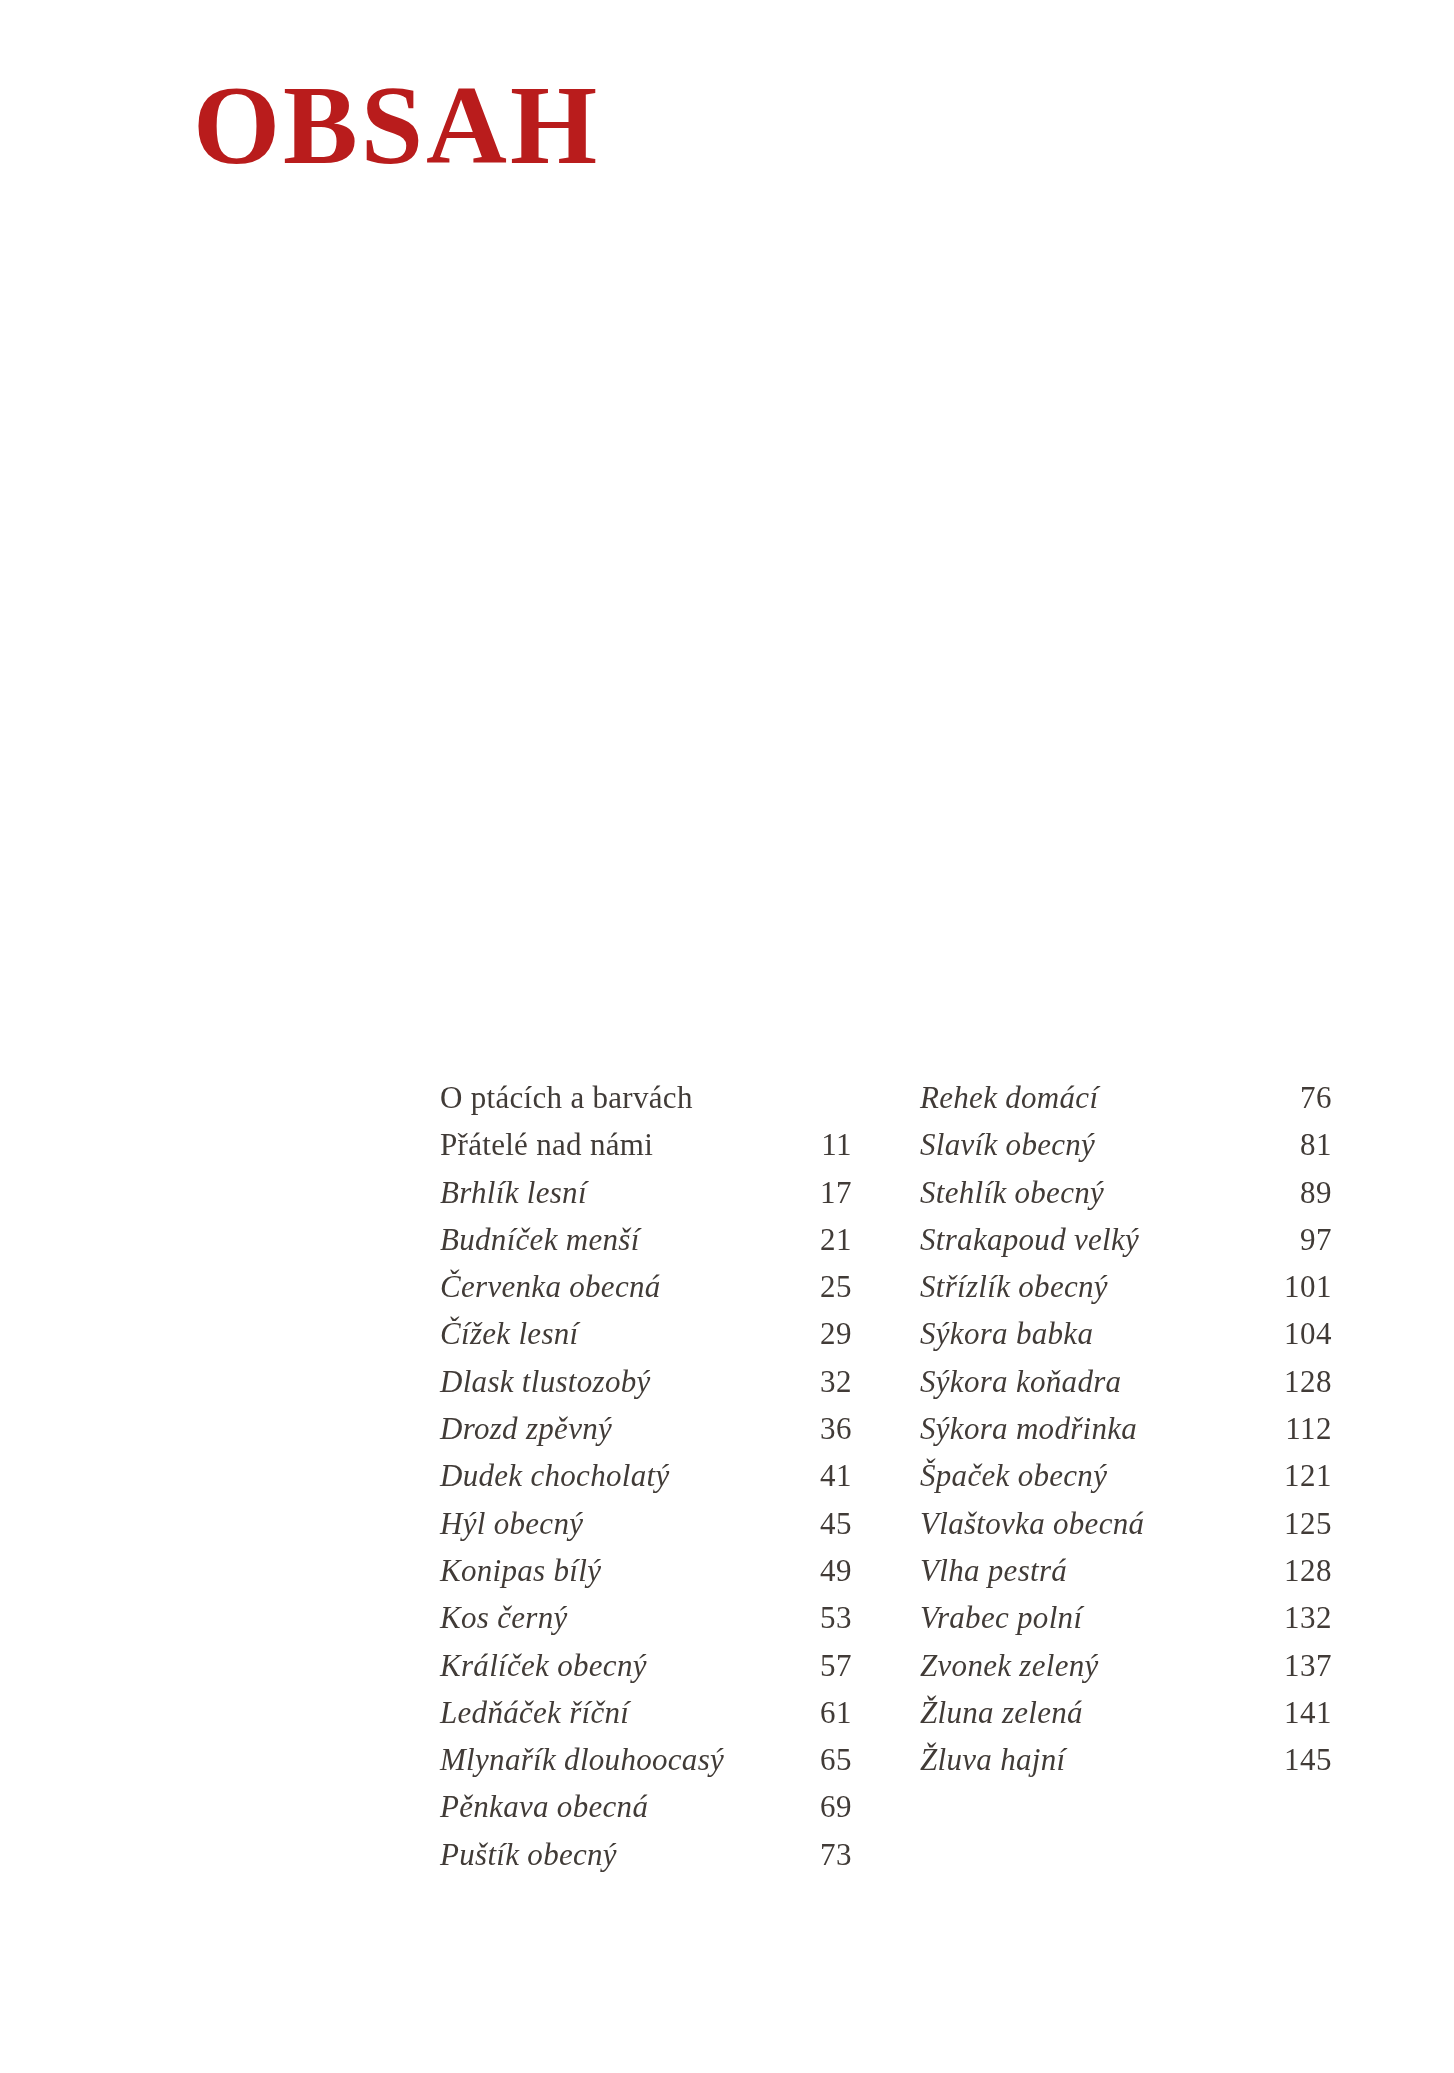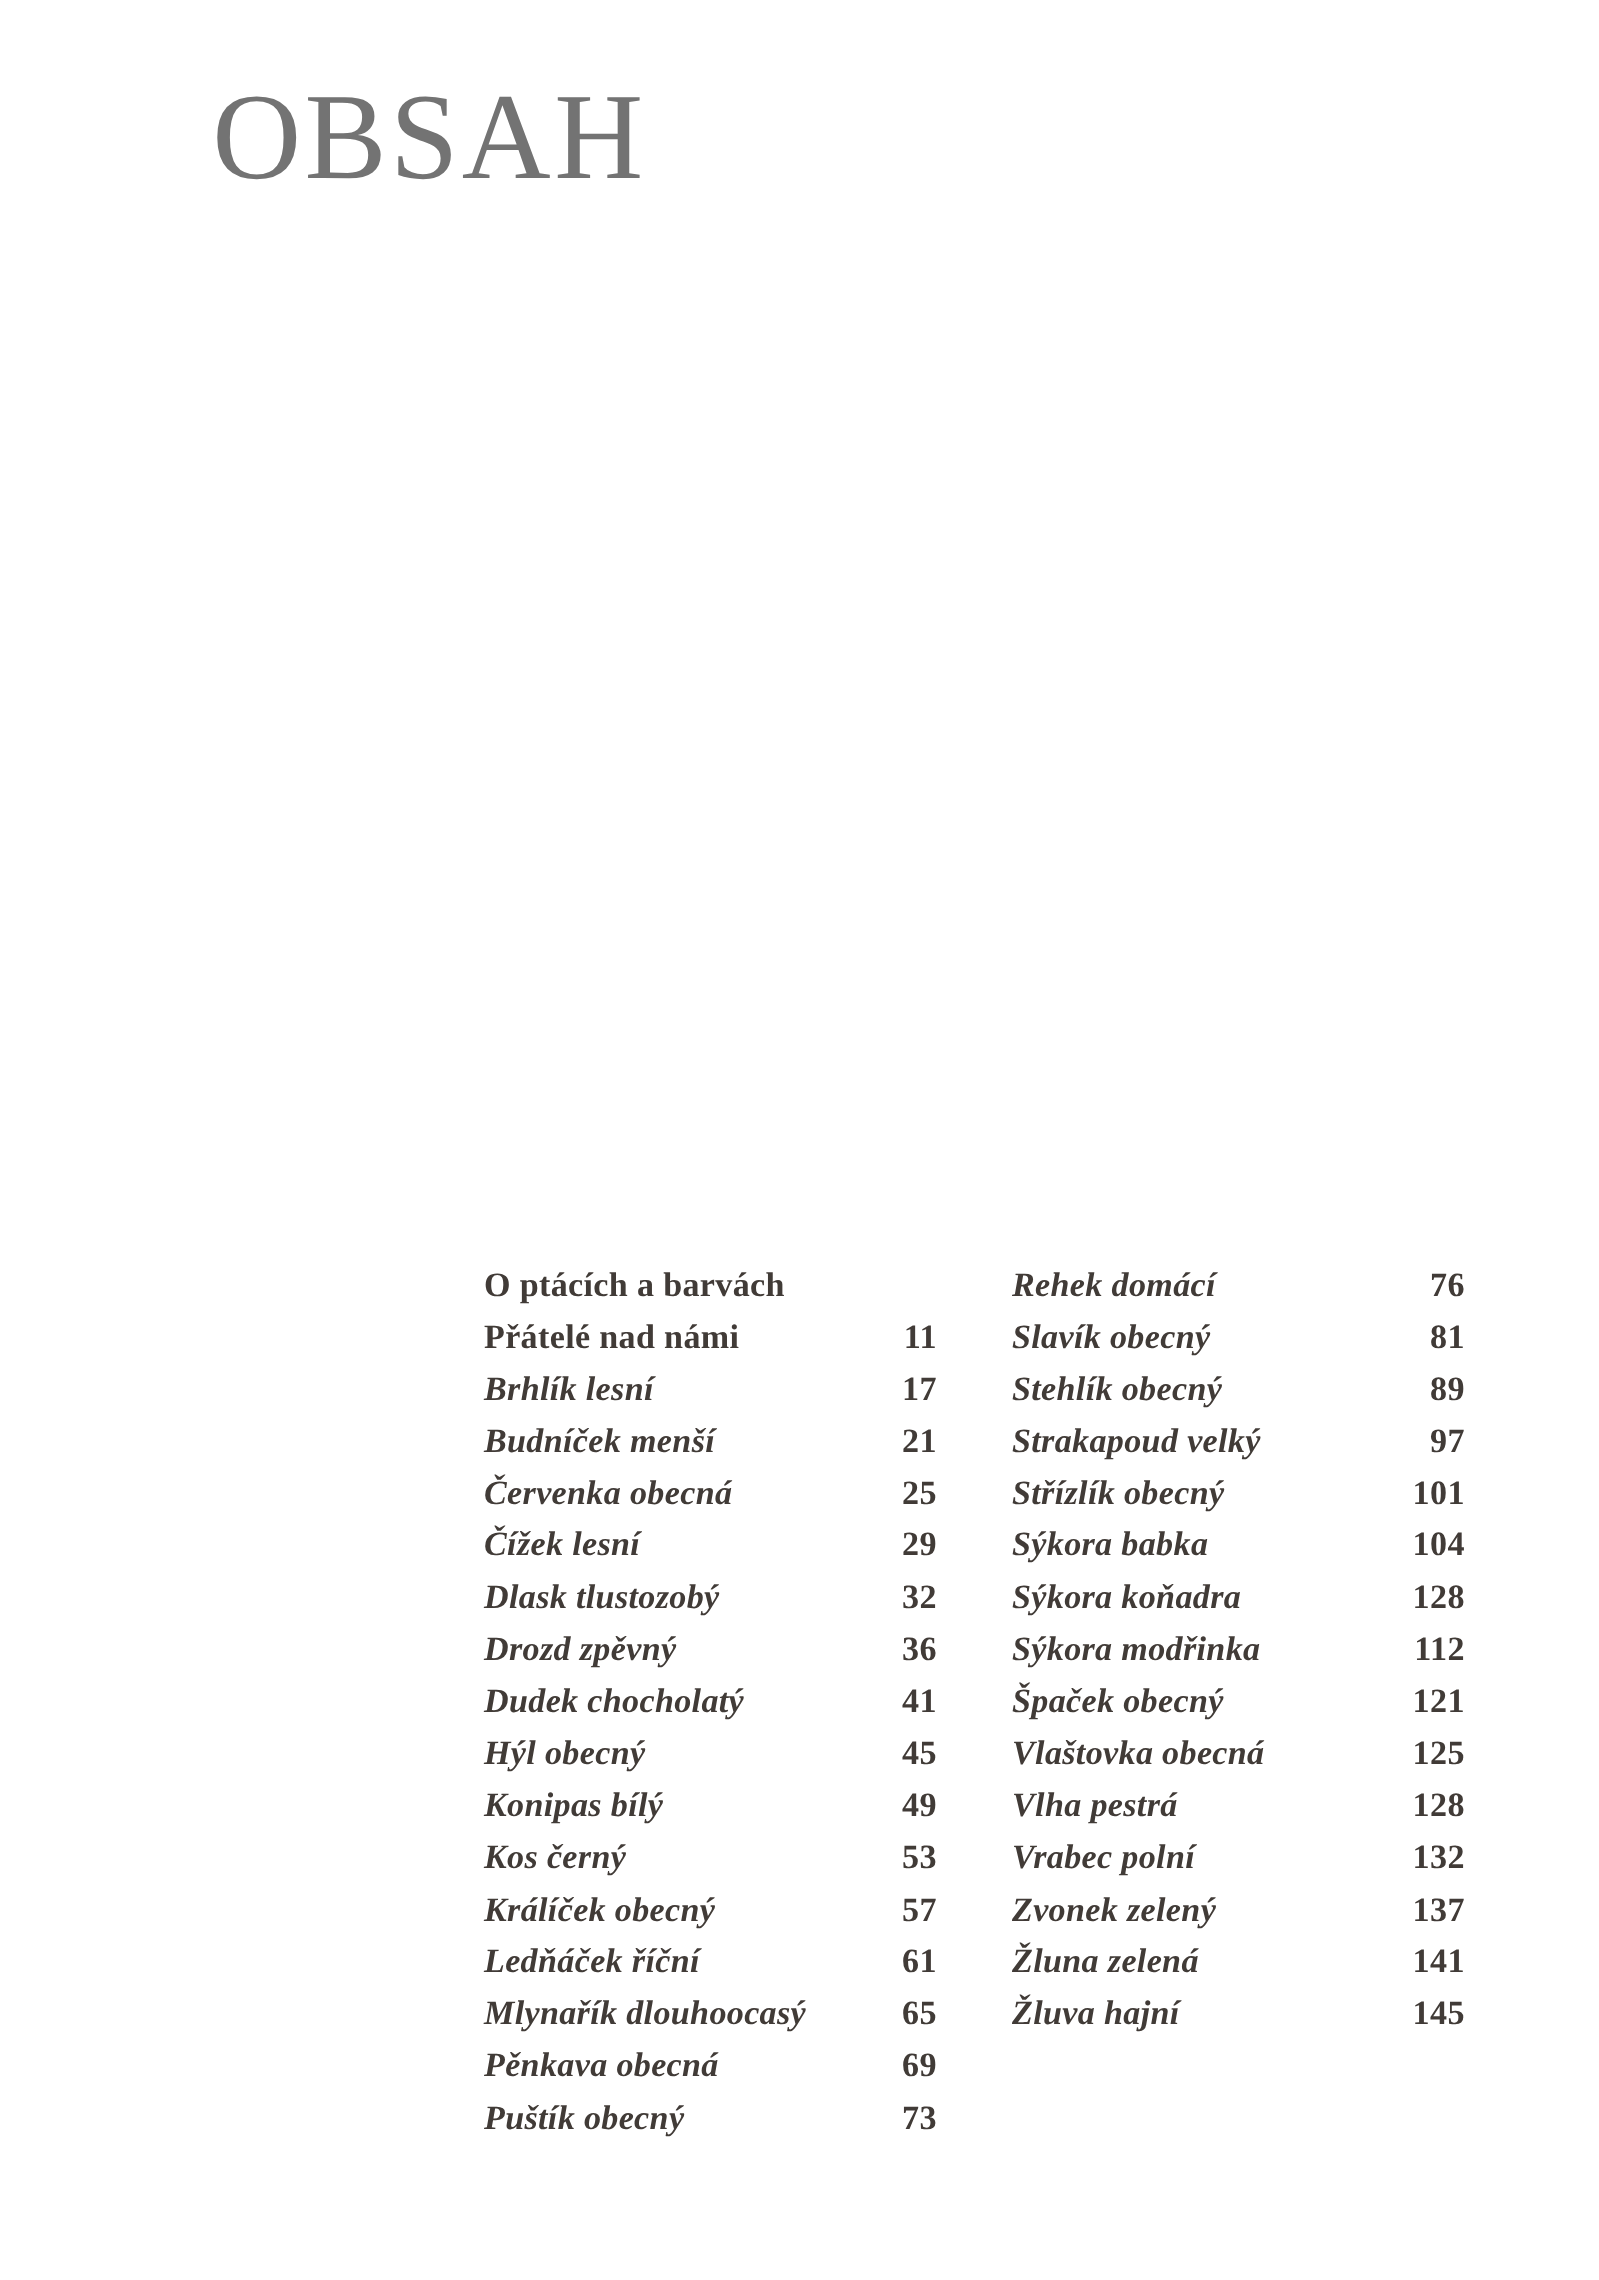--- a/index.html
+++ b/index.html
@@ -15,29 +15,28 @@
     overflow: hidden;
     font-family: "Liberation Serif", "DejaVu Serif", serif;
   }
   .title {
     position: absolute;
     left: 193px;
     top: 69px;
     margin: 0;
     font-size: 112px;
     line-height: 1;
-    font-weight: 400;
+    font-weight: 700;
     letter-spacing: 3px;
-    color: #737373;
+    color: #b91c1c;
   }
   .toc-col {
     position: absolute;
-    top: 1144px;
+    top: 1074px;
     width: 412px;
-    font-weight: bold;
   }
   .toc-col.left  { left: 440px; }
   .toc-col.right { left: 920px; }
   .toc-row {
     display: flex;
     justify-content: space-between;
     align-items: baseline;
     height: 47.3px;
     line-height: 47.3px;
     font-size: 31px;

